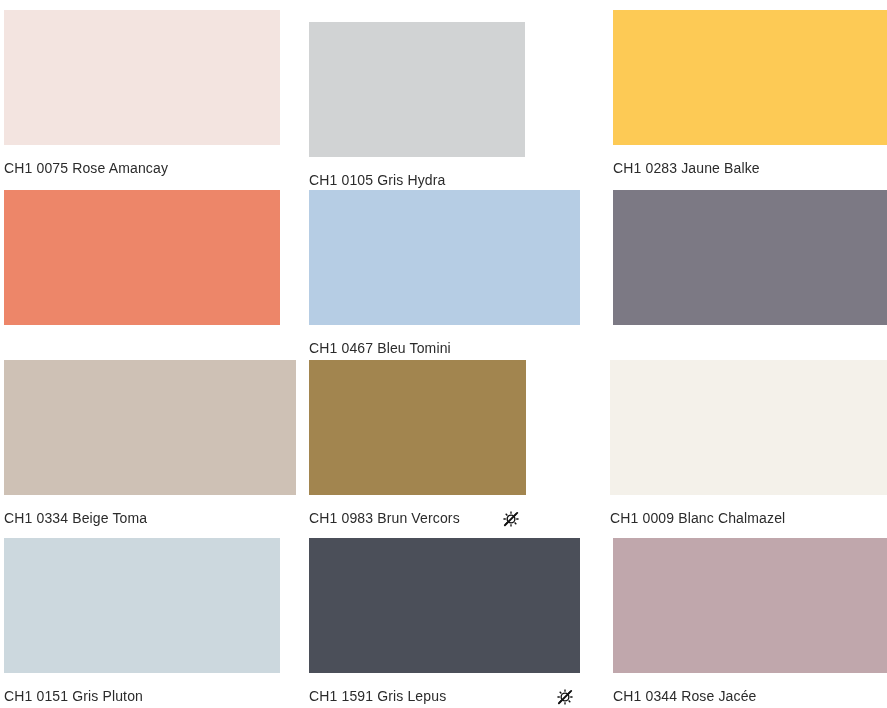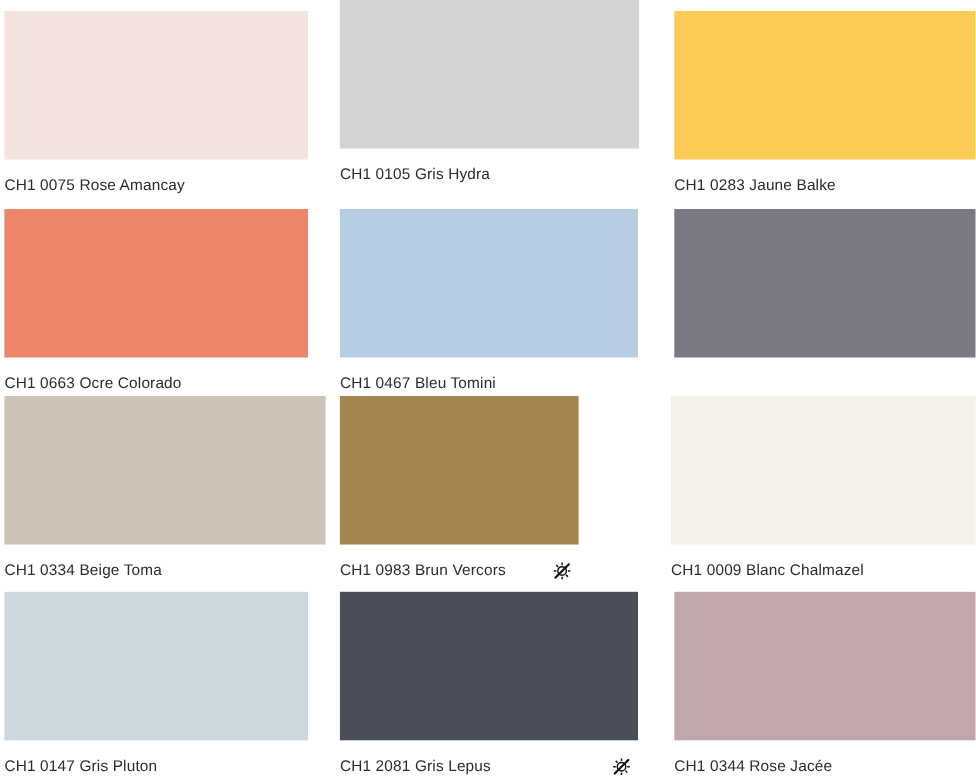--- a/index.html
+++ b/index.html
@@ -73,37 +73,34 @@
 </head>
 <body>
 
 <div id="swatch-grid">
     <div class="swatch-cell" style="left: 4px; top: 10px; width: 276px;">
       <div class="swatch-chip" style="height: 135px; background: rgb(243, 228, 224);"></div>
       <div class="swatch-caption">
         <span class="swatch-label">CH1 0075 Rose Amancay</span>
       </div>
     </div>
-    <div class="swatch-cell" style="left: 309px; top: 0; width: 272px; text-align: right;">
+    <div class="swatch-cell" style="left: 309px; top: 22px; width: 216px; text-align: right;">
       <div class="swatch-chip" style="height: 135px; background: rgb(209, 211, 212);"></div>
       <div class="swatch-caption">
         <span class="swatch-label">CH1 0105 Gris Hydra</span>
       </div>
     </div>
     <div class="swatch-cell" style="left: 613px; top: 10px; width: 274px;">
       <div class="swatch-chip" style="height: 135px; background: rgb(253, 202, 85);"></div>
       <div class="swatch-caption">
         <span class="swatch-label">CH1 0283 Jaune Balke</span>
       </div>
     </div>
     <div class="swatch-cell" style="left: 4px; top: 190px; width: 276px;">
       <div class="swatch-chip" style="height: 135px; background: rgb(237, 134, 105);"></div>
-      <div class="swatch-caption">
-        <span class="swatch-label">CH1 0663 Ocre Colorado</span>
-      </div>
     </div>
     <div class="swatch-cell" style="left: 309px; top: 190px; width: 271px; border-radius: 17px;">
       <div class="swatch-chip" style="height: 135px; background: rgb(182, 205, 228);"></div>
       <div class="swatch-caption">
         <span class="swatch-label">CH1 0467 Bleu Tomini</span>
       </div>
     </div>
     <div class="swatch-cell" style="left: 613px; top: 190px; width: 274px;">
       <div class="swatch-chip" style="height: 135px; background: rgb(124, 121, 132);"></div>
     </div>
@@ -130,27 +127,27 @@
     </div>
     <div class="swatch-cell" style="left: 610px; top: 360px; width: 285px;">
       <div class="swatch-chip" style="height: 135px; background: rgb(244, 241, 234);"></div>
       <div class="swatch-caption">
         <span class="swatch-label">CH1 0009 Blanc Chalmazel</span>
       </div>
     </div>
     <div class="swatch-cell" style="left: 4px; top: 538px; width: 276px;">
       <div class="swatch-chip" style="height: 135px; background: rgb(204, 216, 222);"></div>
       <div class="swatch-caption">
-        <span class="swatch-label">CH1 0147 Gris Pluton</span>
+        <span class="swatch-label">CH1 0151 Gris Pluton</span>
       </div>
     </div>
     <div class="swatch-cell" style="left: 309px; top: 538px; width: 271px;">
       <div class="swatch-chip" style="height: 135px; background: rgb(75, 79, 89);"></div>
       <div class="swatch-caption">
-        <span class="swatch-label">CH1 2081 Gris Lepus</span>
+        <span class="swatch-label">CH1 1591 Gris Lepus</span>
         <span class="swatch-flag is-shown">
           <svg viewBox="0 0 20 20" aria-hidden="true">
             <g fill="none" stroke="#111111" stroke-width="1.5">
               <circle cx="10" cy="10" r="4.3"></circle>
               <path d="M10 1.6v2.6M10 15.8v2.6M1.6 10h2.6M15.8 10h2.6M4.1 4.1l1.9 1.9M14 14l1.9 1.9M15.9 4.1L14 6M6 14l-1.9 1.9"></path>
             </g>
             <path d="M3.2 16.9L16.9 3.2" stroke="#111111" stroke-width="2.1" stroke-linecap="round"></path>
           </svg>
         </span>
       </div>

